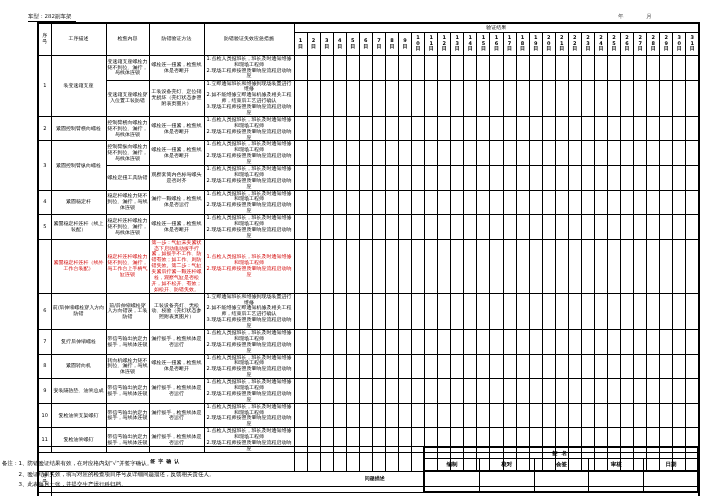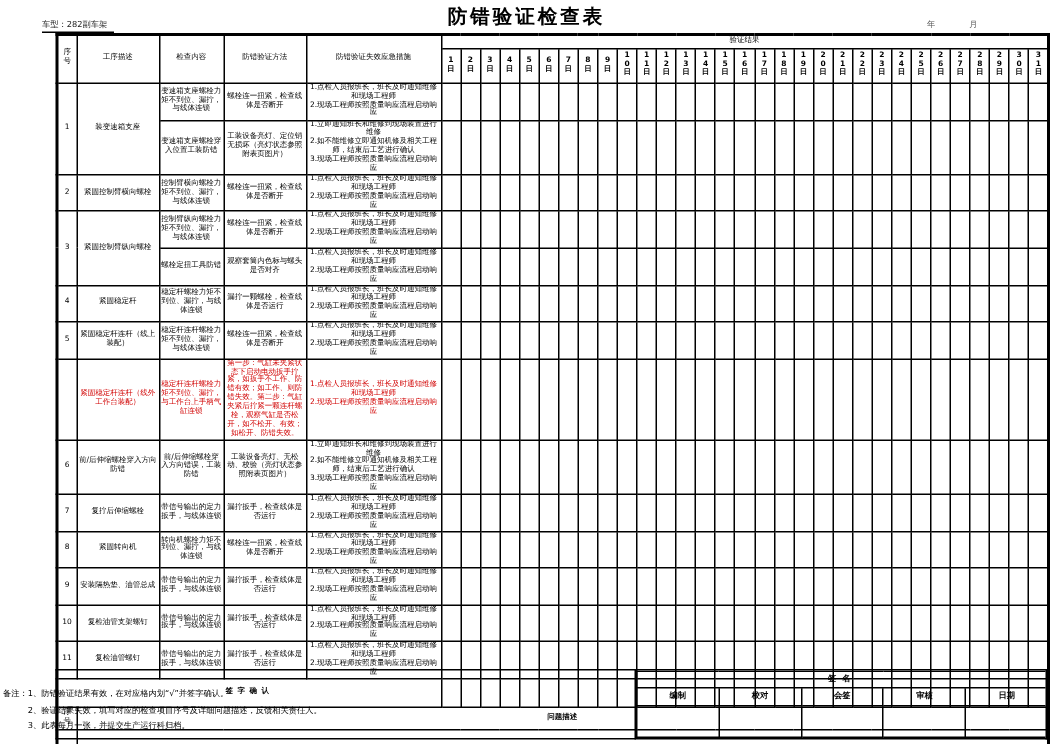--- a/index.html
+++ b/index.html
@@ -47,21 +47,20 @@
     position:absolute; left:2px; top:458px; width:400px; font-size:5.5px;
     line-height:1.95; color:#000; display:flex;
   }
   .notes .lbl { white-space:nowrap; }
   .notes .lines div { white-space:nowrap; }
 </style>
 </head>
 <body>
 
 <div class="page">
-  <div class="title">防错验证检查表</div>
   <div class="model-label">车型：282副车架</div>
   <div class="date-label">年             月</div>
 
   <table class="main">
     <colgroup>
         <col style="width: 13px;">
         <col style="width: 55px;">
         <col style="width: 43px;">
         <col style="width: 55px;">
         <col style="width: 90px;">

